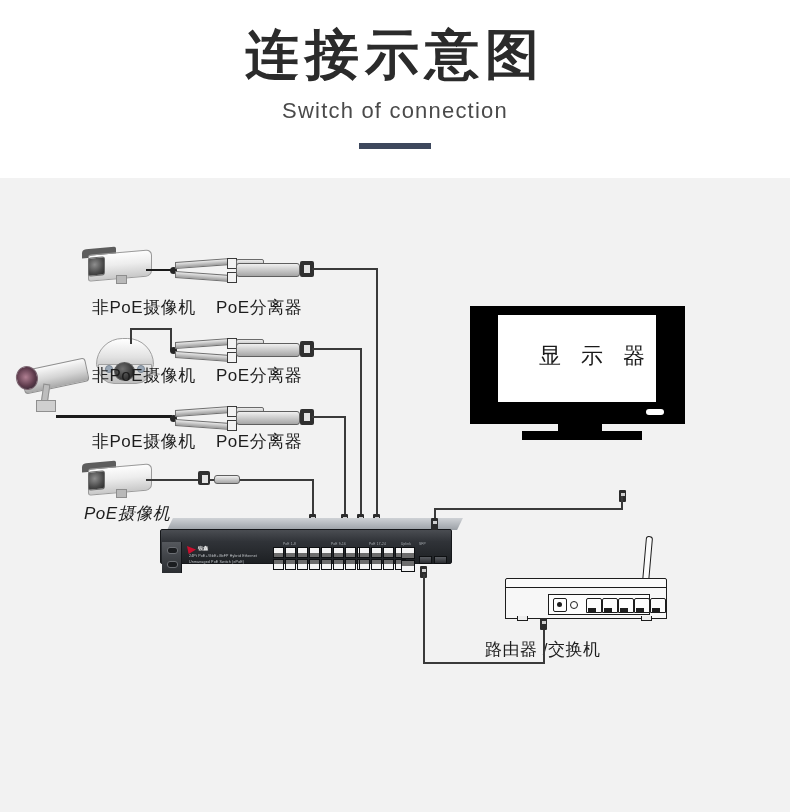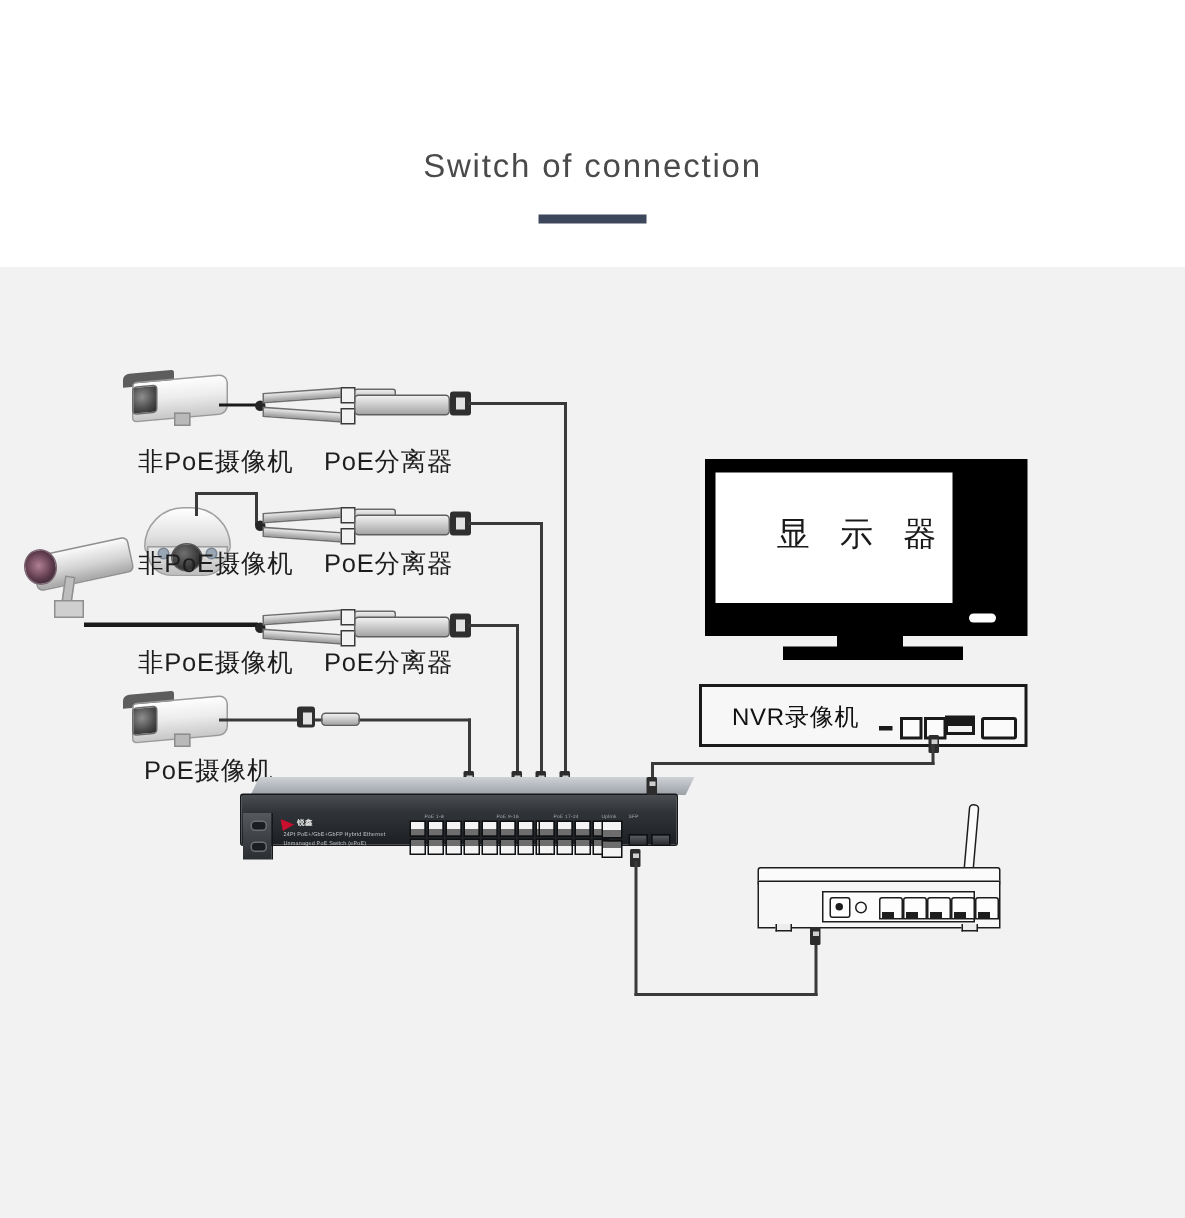--- a/index.html
+++ b/index.html
@@ -221,21 +221,21 @@
     background:linear-gradient(180deg,#5a5d62,#2a2c30);
     border:1px solid #0e1012;
   }
   
   #monitor{position:absolute;left:470px;top:128px;width:215px;height:140px;}
   #monitor .bezel{
     position:absolute;left:0;top:0;width:215px;height:118px;
     background:#000000;
   }
   #monitor .screen{
-    position:absolute;left:7px;top:9px;width:158px;height:87px;
+    position:absolute;left:28px;top:9px;width:158px;height:87px;
     background:#ffffff;
   }
   #monitor .scrtext{
     position:absolute;left:0;top:26px;width:195px;text-align:center;
     font-size:22px;color:#1a1a1a;letter-spacing:7px;
   }
   #monitor .led{
     position:absolute;left:176px;top:103px;width:18px;height:6px;
     background:#ffffff;border-radius:3px;
   }
@@ -317,20 +317,21 @@
   }
   #router .leg{
     position:absolute;top:38px;width:9px;height:4px;
     background:#ededed;border:1.5px solid #1d1d1d;border-top:none;
   }
 </style>
 </head>
 <body>
 
 <div id="header">
+  <div id="title">连接示意图</div>
   <div id="subtitle">Switch of connection</div>
   <div id="accent-bar"></div>
 </div>
 
 <div id="canvas">
 
   <div class="node bullet" style="left:72px;top:68px;width:86px;height:40px;">
     <div class="hood"></div>
       <div class="body"></div>
       <div class="lens"></div>
@@ -408,21 +409,21 @@
       <div class="lens"></div>
       <div class="mount"></div>
   </div>
   <div class="wire h" style="left:146px;top:301px;width:168px;"></div>
   <div class="splitter" style="left:198px;top:295px;width:44px;height:12px;">
     <div class="endjack" style="left:0;top:-2px;width:12px;height:14px;"></div>
     <div class="barrel" style="left:16px;top:2px;width:24px;height:7px;"></div>
   </div>
   <div class="wire v" style="left:312px;top:301px;height:43px;"></div>
   <div class="plug" style="left:309px;top:336px;"></div>
-  <div class="lbl" style="left:96px;top:324px;">PoE摄像机</div>
+  <div class="lbl" style="left:84px;top:324px;font-style:italic;">PoE摄像机</div>
 
   <div id="switch">
     <div class="topface"></div>
     <div class="front">
       <div class="ear">
         <i style="top:5px;"></i>
           <i style="top:19px;"></i>
       </div>
       <div class="logo"></div>
       <div class="brand">锐鑫</div>
@@ -504,30 +505,20 @@
     <div class="bezel">
       <div class="screen">
         <div class="scrtext">显 示 器</div>
       </div>
       <div class="led"></div>
     </div>
     <div class="neck"></div>
     <div class="stand"></div>
   </div>
 
-  <div id="nvr">
-    <div class="shell">
-      <div class="txt">NVR录像机</div>
-      <div class="dash"></div>
-      <div class="sq" style="left:132px;"></div>
-      <div class="sq" style="left:148px;"></div>
-      <div class="blk"></div>
-      <div class="wide"></div>
-    </div>
-  </div>
 
   <div class="plug" style="left:619px;top:312px;"></div>
   <div class="wire v" style="left:621px;top:318px;height:14px;"></div>
   <div class="wire h" style="left:434px;top:330px;width:189px;"></div>
   <div class="wire v" style="left:434px;top:330px;height:18px;"></div>
   <div class="plug" style="left:431px;top:340px;"></div>
 
   <div id="router">
     <div class="ant"></div>
     <div class="top"></div>
@@ -537,20 +528,21 @@
       <div class="dot"></div>
       <div class="rj" style="left:80px;"></div>
       <div class="rj" style="left:96px;"></div>
       <div class="rj" style="left:112px;"></div>
       <div class="rj" style="left:128px;"></div>
       <div class="rj" style="left:144px;"></div>
     </div>
     <div class="leg" style="left:12px;"></div>
     <div class="leg" style="left:136px;"></div>
   </div>
+  <div class="lbl" style="left:485px;top:460px;">路由器 /交换机</div>
 
   <div class="plug" style="left:420px;top:388px;"></div>
   <div class="wire v" style="left:423px;top:396px;height:90px;"></div>
   <div class="wire h" style="left:423px;top:484px;width:122px;"></div>
   <div class="wire v" style="left:543px;top:448px;height:38px;"></div>
   <div class="plug" style="left:540px;top:440px;"></div>
 
 </div>
 
 </body></html>

